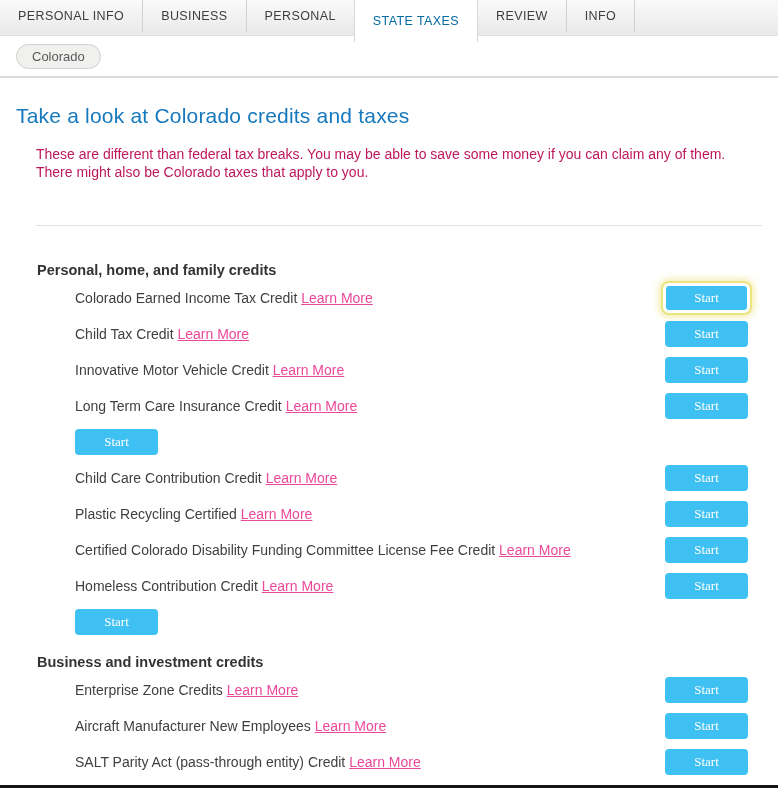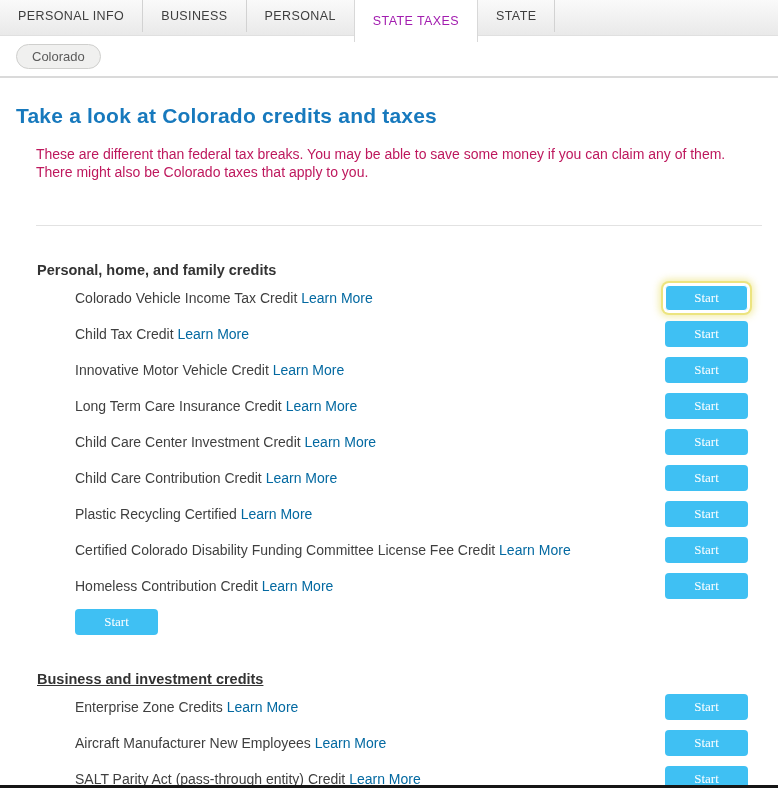--- a/index.html
+++ b/index.html
@@ -20,66 +20,66 @@
     font-size:12.5px; color:#3e3e3e; letter-spacing:.4px;
     border-right:1px solid #d2d2d2;
     cursor:pointer; white-space:nowrap;
     background:transparent;
   }
   .tab.active {
     background:#fff; height:42px;
     border-right:1px solid #d8d8d8;
     border-left:1px solid #d8d8d8;
     margin-left:-1px;
-    color:#a21caf;
+    color:#0369a1;
     text-align:right;
   }
 
   
   .crumb-row { padding:8px 16px 7px; background:#fff; }
   .crumb-pill {
     display:inline-block; padding:4px 15px;
     background:#f0f0ef; border:1px solid #cfcfcd;
     border-radius:13px; font-size:13px; color:#5a5a5a;
     cursor:pointer;
   }
   .top-divider { border-top:2px solid #dadada; }
 
   
   .content { padding:0 16px; }
   .page-title {
     margin-top:26px;
-    font-size:21px; font-weight:bold; color:#1779bd;
+    font-size:21px; font-weight:normal; color:#1779bd;
     letter-spacing:.2px;
   }
   .intro {
     margin:17px 0 0 20px;
     font-size:14px; line-height:1.32; color:#be185d;
     max-width:742px;
   }
   .mid-divider { margin:43px 0 0 20px; border-top:1px solid #e2e2e2; }
 
   .section-header {
     margin:36px 0 0 21px;
     font-size:14.5px; font-weight:bold; color:#333;
   }
-  .section-header.second { margin-top:36px;text-decoration:underline; }
+  .section-header.second { margin-top:19px; }
 
   .rows { margin-top:7px; }
   .row {
     display:flex; justify-content:space-between; align-items:center;
     margin:0 14px 10px 59px;
     min-height:26px;
   }
   .row-label {
     font-size:14px; color:#3f3f3f; line-height:1.18;
     max-width:505px;
   }
   .learn-more {
-    color:#0369a1; cursor:pointer;
+    color:#ec4899; text-decoration:underline; cursor:pointer;
     font-size:14px;
   }
   .start-btn {
     flex:0 0 auto;
     width:83px; height:26px;
     background:#3fc0f3;
     border:none; border-radius:4px;
     color:#fff; font-size:13px;
     font-family:Liberation Serif, serif;
     cursor:pointer;
@@ -95,41 +95,42 @@
   }
 </style>
 </head>
 <body>
 
 <div class="tabbar" id="tabbar">
     <div class="tab">PERSONAL INFO</div>
     <div class="tab">BUSINESS</div>
     <div class="tab">PERSONAL</div>
     <div class="tab active">STATE TAXES</div>
-    <div class="tab">STATE</div>
+    <div class="tab">REVIEW</div>
+    <div class="tab">INFO</div>
   </div>
 
 <div class="crumb-row">
   <span class="crumb-pill">Colorado</span>
 </div>
 
 <div class="top-divider"></div>
 
 <div class="content">
   <h1 class="page-title">Take a look at Colorado credits and taxes</h1>
   <p class="intro">These are different than federal tax breaks. You may be able to save some money if you can claim any of them. There might also be Colorado taxes that apply to you.</p>
   <div class="mid-divider"></div>
 
   <div id="sections">
       <div>
     <h2 class="section-header">Personal, home, and family credits</h2>
     <div class="rows">
           <div class="row">
     <div class="row-label">
-      <span class="credit-name">Colorado Vehicle Income Tax Credit </span>
+      <span class="credit-name">Colorado Earned Income Tax Credit </span>
       <a class="learn-more">Learn More</a>
     </div>
     <button class="start-btn highlighted">Start</button>
   </div>
           <div class="row">
     <div class="row-label">
       <span class="credit-name">Child Tax Credit </span>
       <a class="learn-more">Learn More</a>
     </div>
     <button class="start-btn">Start</button>
@@ -142,24 +143,20 @@
     <button class="start-btn">Start</button>
   </div>
           <div class="row">
     <div class="row-label">
       <span class="credit-name">Long Term Care Insurance Credit </span>
       <a class="learn-more">Learn More</a>
     </div>
     <button class="start-btn">Start</button>
   </div>
           <div class="row">
-    <div class="row-label">
-      <span class="credit-name">Child Care Center Investment Credit </span>
-      <a class="learn-more">Learn More</a>
-    </div>
     <button class="start-btn">Start</button>
   </div>
           <div class="row">
     <div class="row-label">
       <span class="credit-name">Child Care Contribution Credit </span>
       <a class="learn-more">Learn More</a>
     </div>
     <button class="start-btn">Start</button>
   </div>
           <div class="row">

